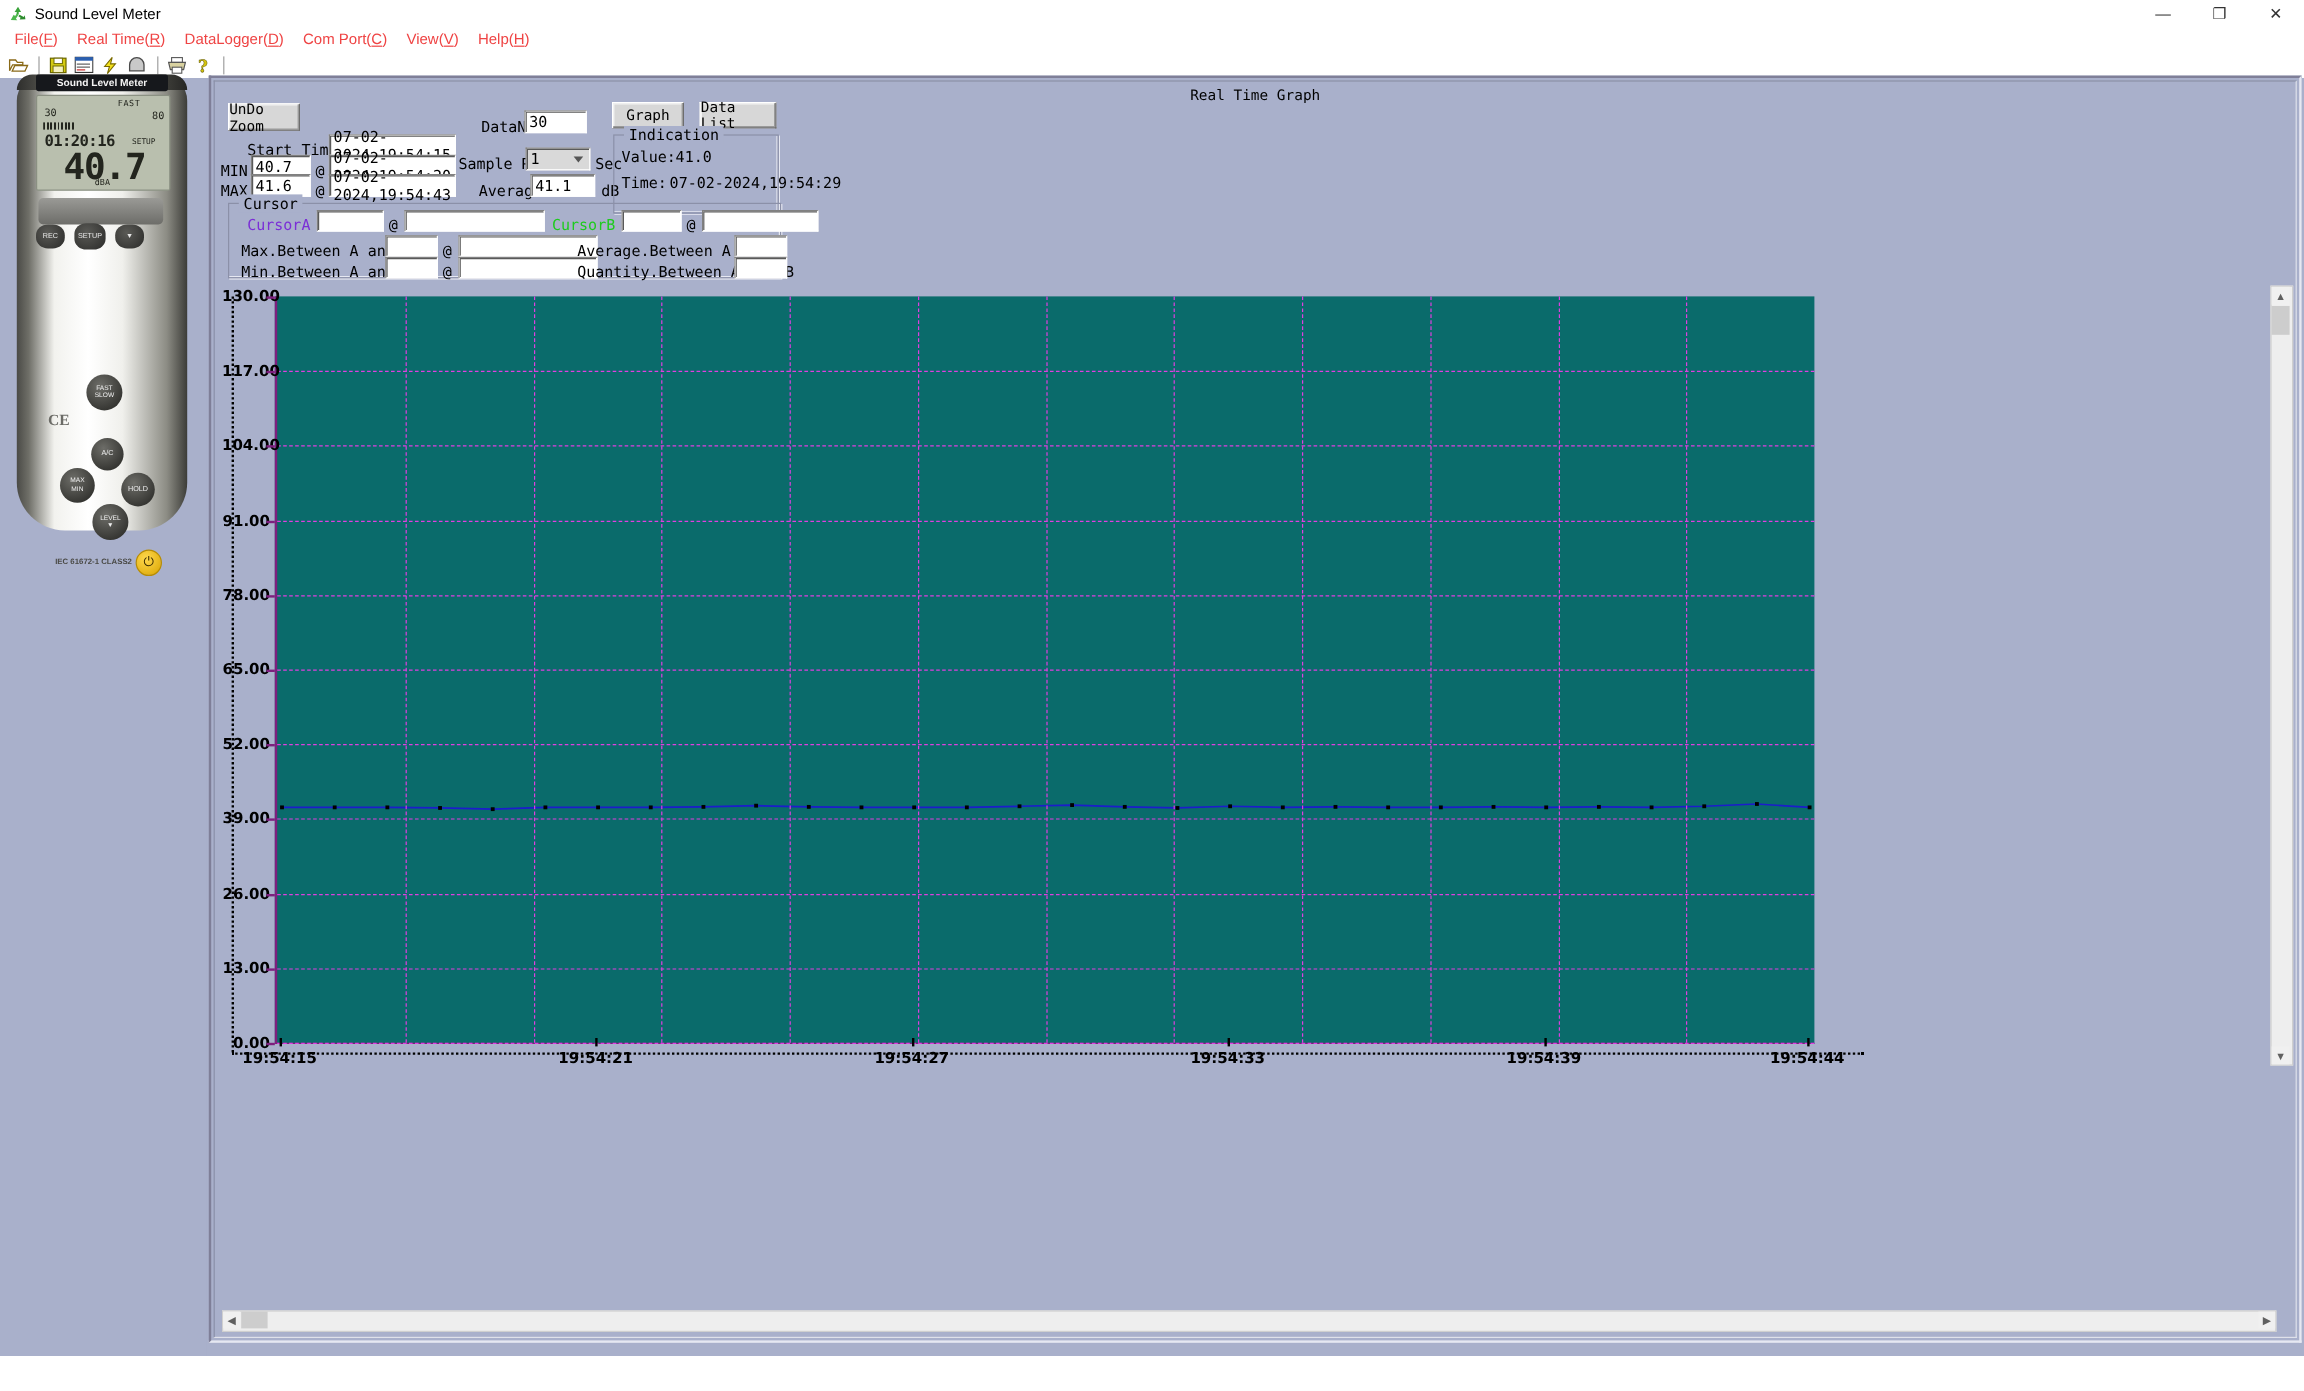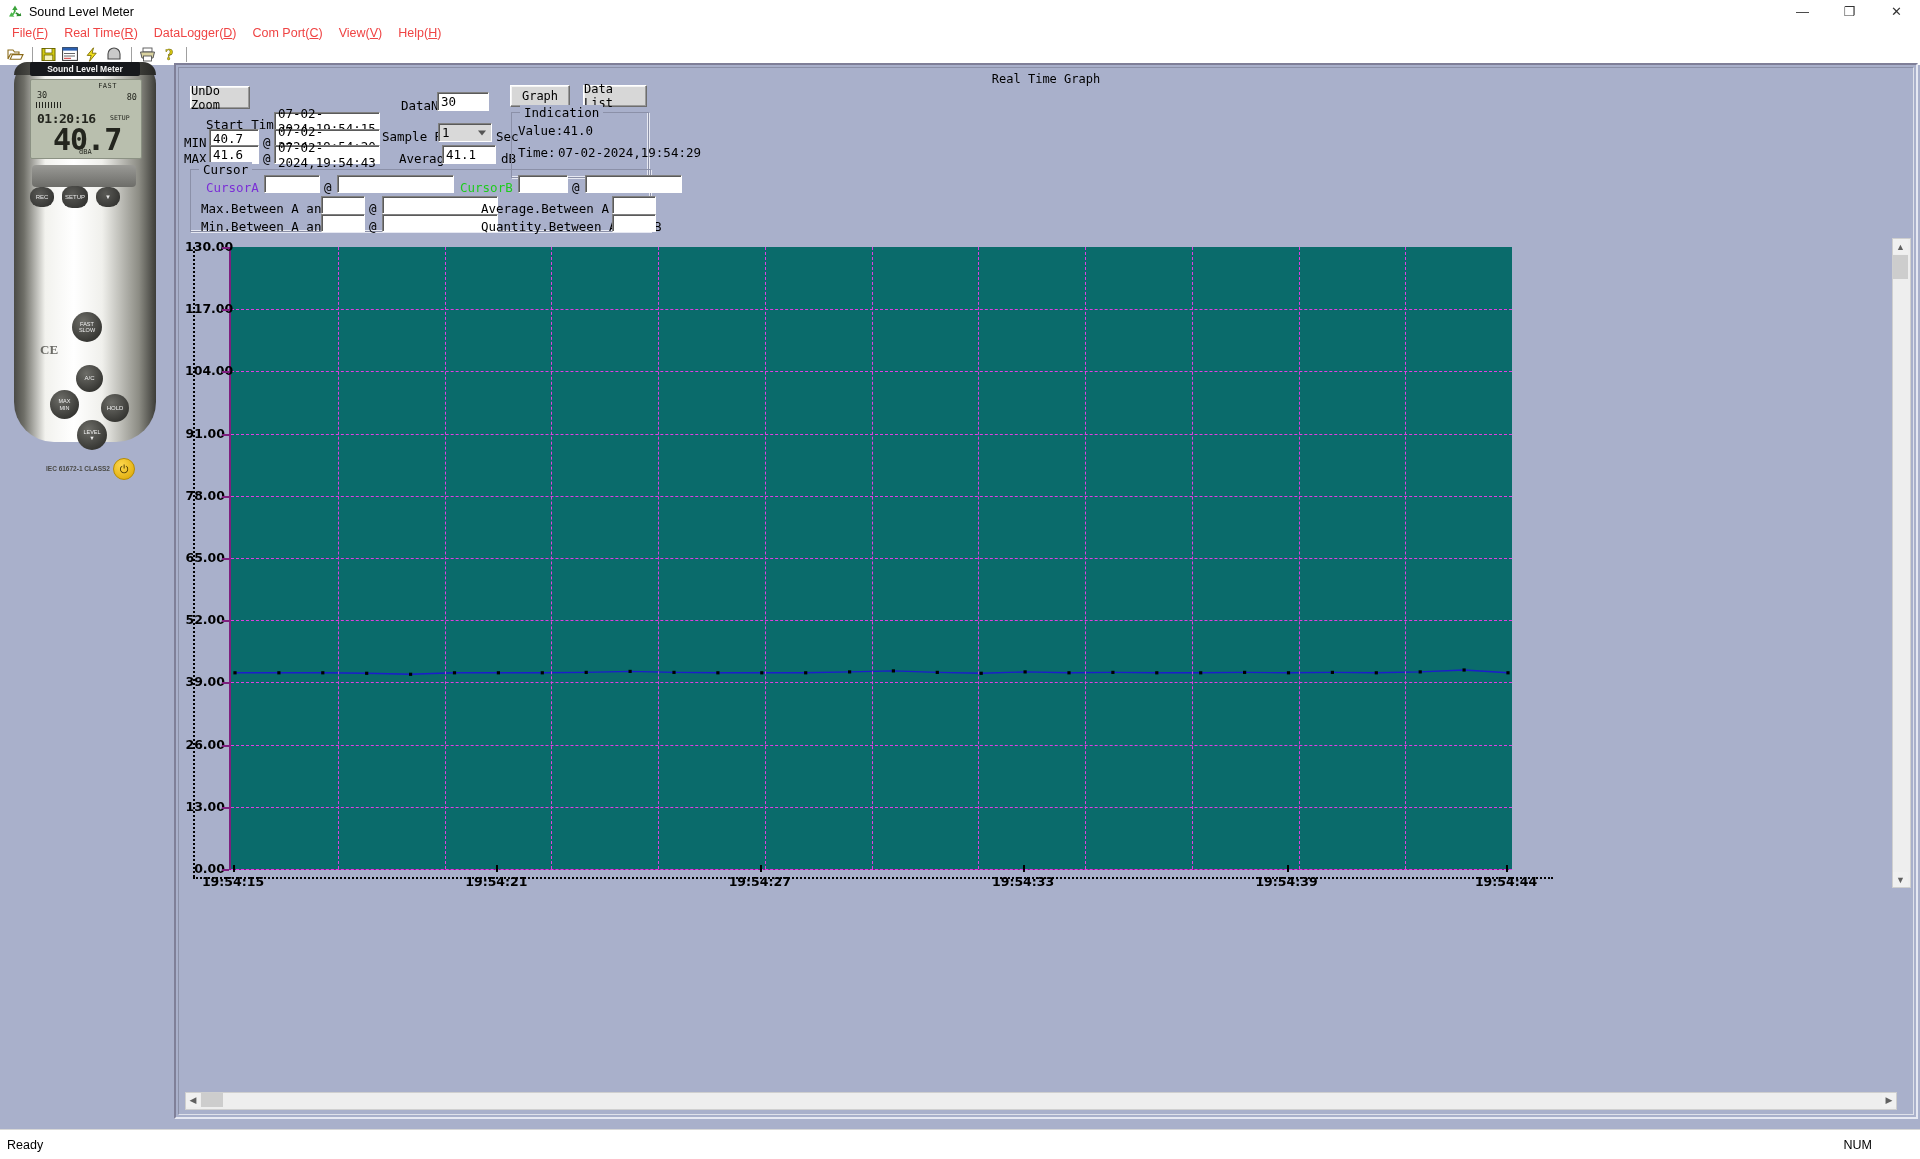--- a/index.html
+++ b/index.html
@@ -601,18 +601,14 @@
             <div class="sb-btn" style="left:0;top:0;width:14px;height:14px;">◀</div>
             <div class="sb-thumb" style="left:15px;top:0;width:22px;height:14px;"></div>
             <div class="sb-btn" style="right:0;top:0;width:14px;height:14px;">▶</div>
           </div>
 
         </div>
       </div>
     </div>
   </div>
 
-  <div class="statusbar">
-    <div class="status-left">Ready</div>
-    <div class="status-num">NUM</div>
-  </div>
 
 </div>
 
 </body></html>

